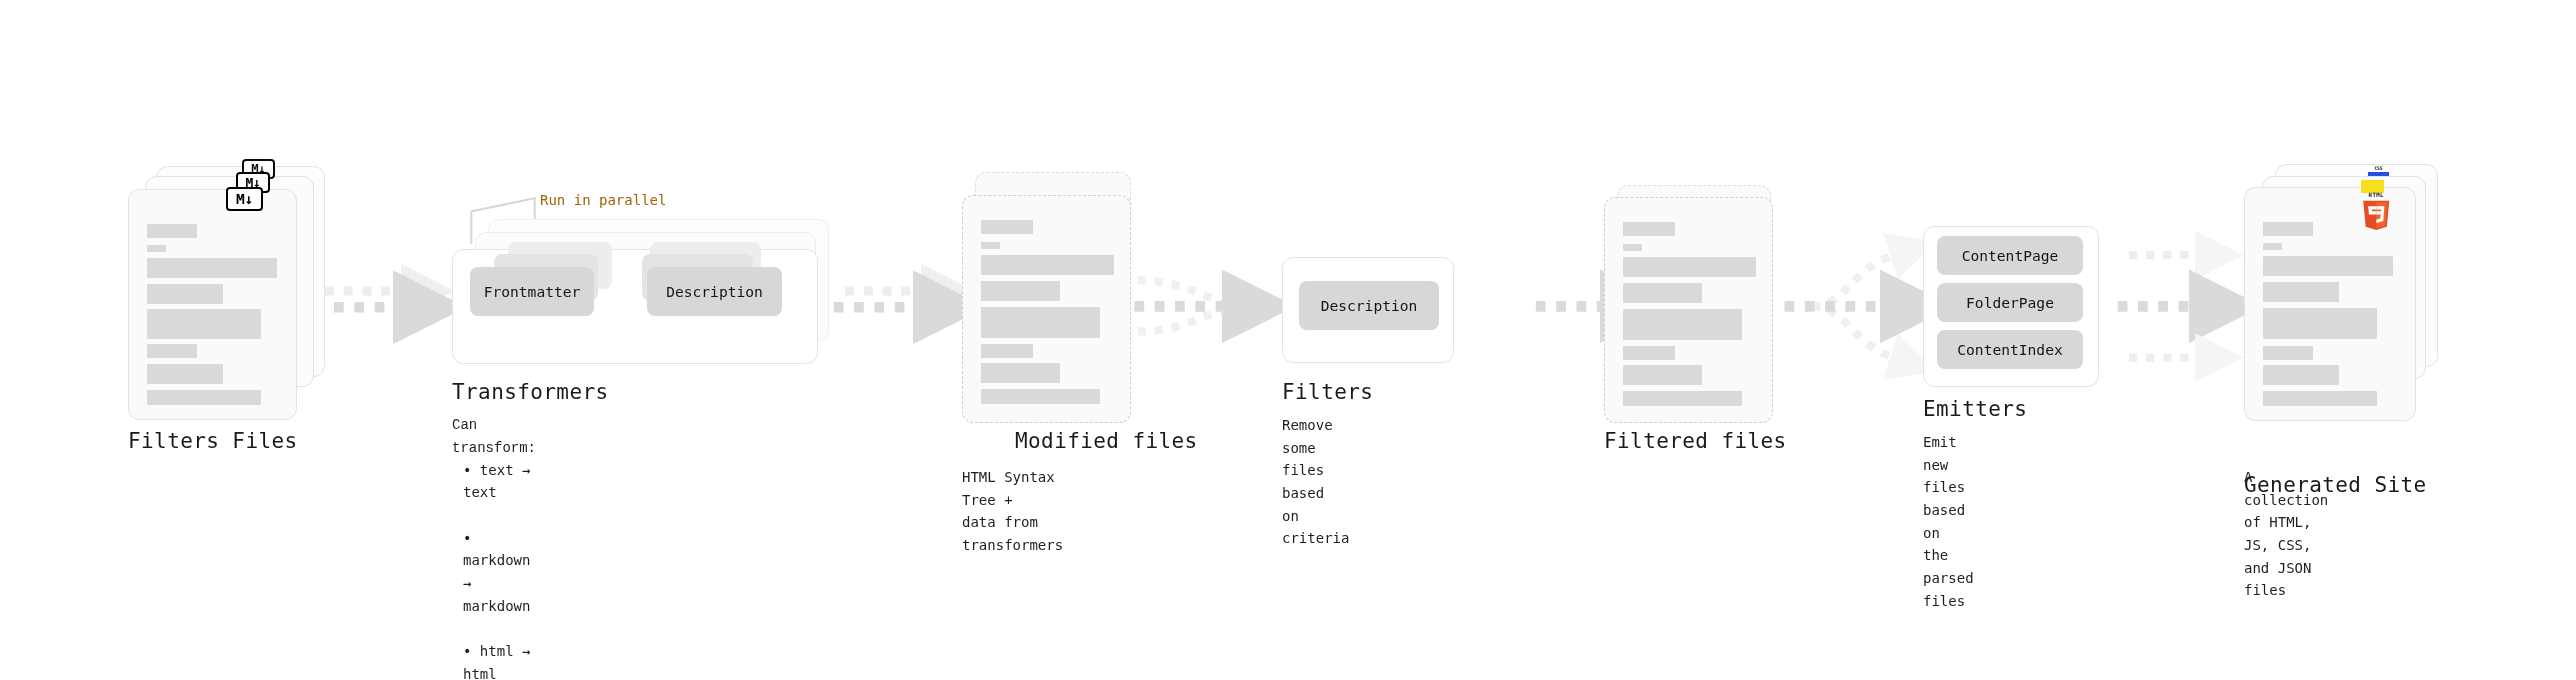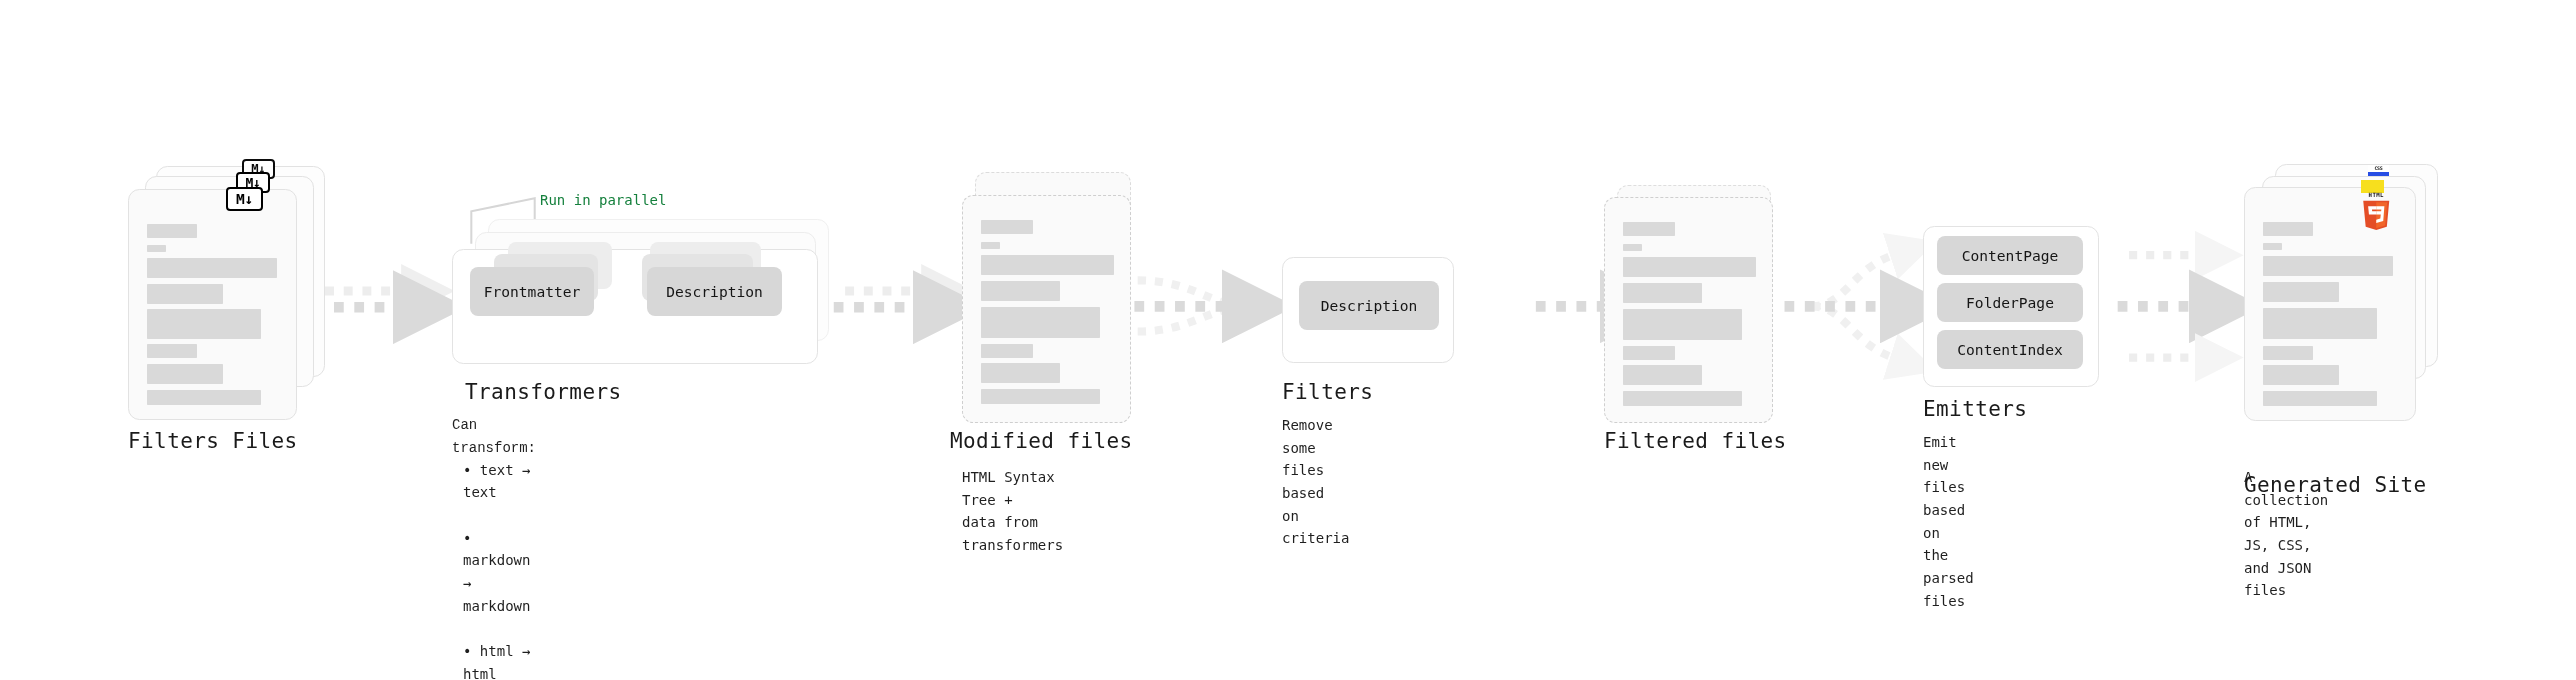--- a/index.html
+++ b/index.html
@@ -89,21 +89,21 @@
     color: #151515;
     white-space: nowrap;
   }
   .chip.f1 { background: #e4e4e4; color: transparent; }
   .chip.f2 { background: #ededed; color: transparent; }
 
   
   .callout-label {
     position: absolute;
     font-size: 14px;
-    color: #15803d;
+    color: #a16207;
     white-space: nowrap;
   }
 
   svg.overlay {
     position: absolute;
     left: 0; top: 0;
     width: 2576px; height: 681px;
     pointer-events: none;
   }
 
@@ -219,21 +219,21 @@
 
     <div class="chip" style="left:470px; top:267px; width:124px; height:49px;text-align:center;">
       <span>Frontmatter</span>
     </div>
     <div class="chip" style="left:647px; top:267px; width:135px; height:49px;">
       <span>Description</span>
     </div>
 
     <div class="callout-label" style="left:540px; top:192px;">Run in parallel</div>
 
-    <div class="title" style="left:465px; top:380px;">Transformers</div>
+    <div class="title" style="left:452px; top:380px;">Transformers</div>
 
     <div class="sub" style="left:452px; top:414px;font-family:Liberation Mono, monospace;">Can transform:</div>
 
     <div class="sub bullets" style="left:463px; top:436px;">
       <span>• text → text</span>
       <span>• markdown → markdown</span>
       <span>• html → html</span>
     </div>
   </div>
 
@@ -245,21 +245,21 @@
       <div class="skel" style="left:18px; top:24.4px; width:52px; height:14px;"></div>
       <div class="skel" style="left:18px; top:46px; width:18.7px; height:6.5px;"></div>
       <div class="skel" style="left:18px; top:59px; width:133px; height:19.5px;"></div>
       <div class="skel" style="left:18px; top:85px; width:79px; height:19.5px;"></div>
       <div class="skel" style="left:18px; top:111px; width:119px; height:31px;"></div>
       <div class="skel" style="left:18px; top:148px; width:52px; height:14px;"></div>
       <div class="skel" style="left:18px; top:167px; width:79px; height:19.5px;"></div>
       <div class="skel" style="left:18px; top:193px; width:119px; height:14.6px;"></div>
     </div>
 
-    <div class="title" style="left:938px; top:429px;padding-left:12px;">Modified files</div>
+    <div class="title" style="left:1003px; top:429px;padding-left:12px;">Modified files</div>
     <div class="sub" style="left:962px; top:466px;">HTML Syntax Tree +
 data from transformers</div>
   </div>
 
   <div class="node">
 
     <div class="panel" style="left:1282px; top:257px; width:172px; height:106px;"></div>
 
     <div class="chip" style="left:1299px; top:281px; width:140px; height:49px;">
       <span>Description</span>

